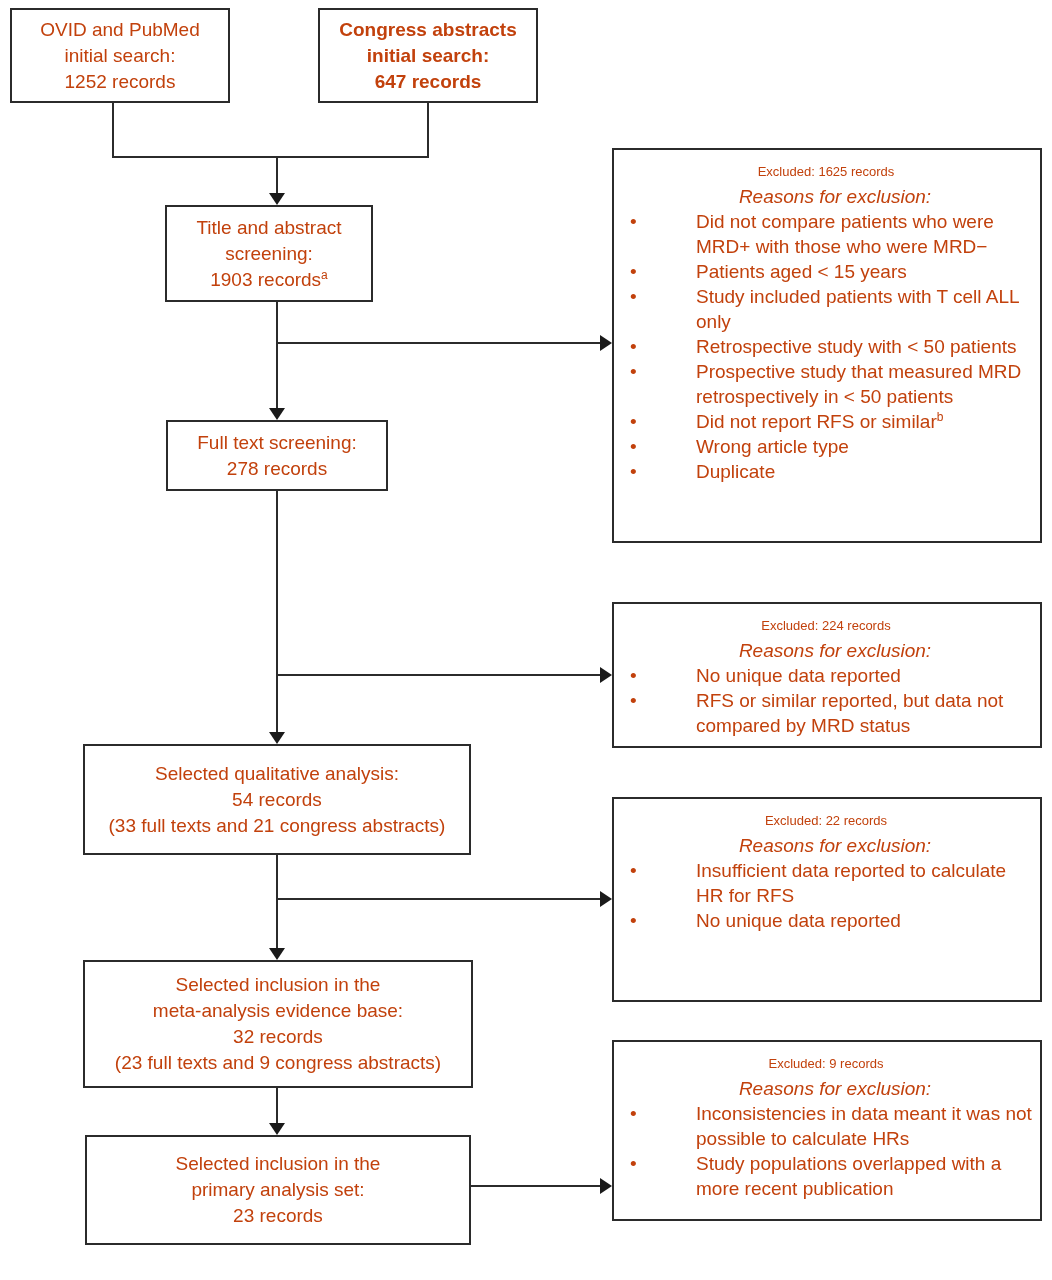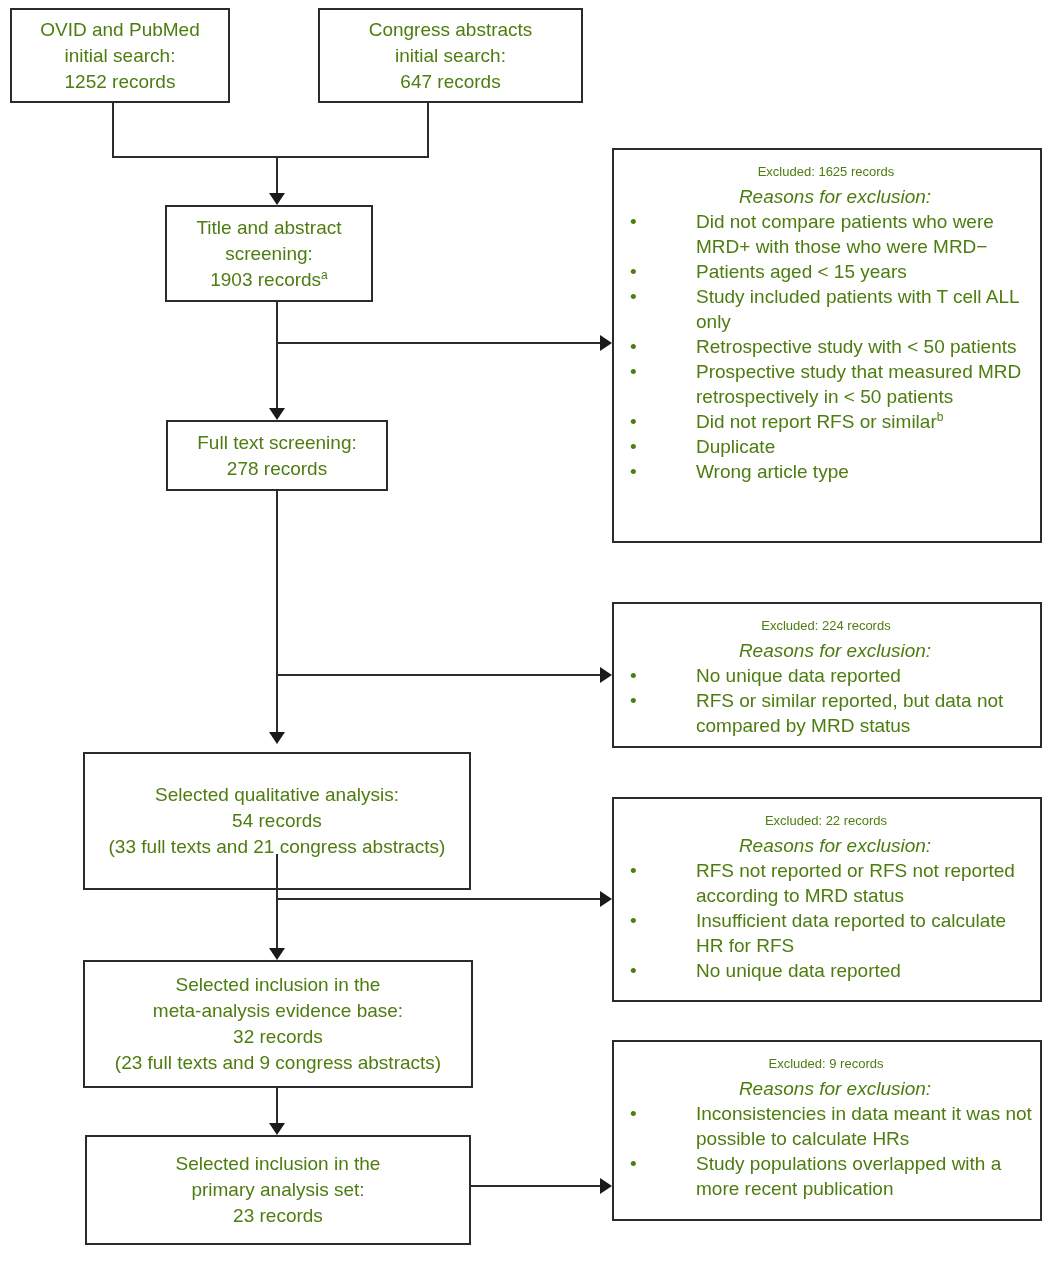--- a/index.html
+++ b/index.html
@@ -2,21 +2,21 @@
 <html><head>
 <meta charset="utf-8">
 <style>
   html, body { margin: 0; padding: 0; background: #ffffff; }
   .diagram {
     position: relative;
     width: 1052px;
     height: 1280px;
     background: #ffffff;
     font-family: "Liberation Sans", "DejaVu Sans", sans-serif;
-    color: #4d7c0f;
+    color: #c2410c;
     overflow: hidden;
   }
   
   .fbox {
     position: absolute;
     box-sizing: border-box;
     border: 2px solid #2b2b2b;
     background: #ffffff;
     display: flex;
     align-items: center;
@@ -91,38 +91,38 @@
 <body>
 
 <div class="diagram">
 
   <div class="fbox" style="left:10px; top:8px; width:220px; height:95px;">
     <div class="ftext">OVID and PubMed
 initial search:
 1252 records</div>
   </div>
 
-  <div class="fbox" style="left:318px; top:8px; width:265px; height:95px;">
+  <div class="fbox" style="left:318px; top:8px; width:220px; height:95px;font-weight:bold;">
     <div class="ftext">Congress abstracts
 initial search:
 647 records</div>
   </div>
 
   <div class="fbox" style="left:165px; top:205px; width:208px; height:97px;">
     <div class="ftext"><span>Title and abstract
 screening:
 1903 records</span><sup>a</sup></div>
   </div>
 
   <div class="fbox" style="left:166px; top:420px; width:222px; height:71px;">
     <div class="ftext">Full text screening:
 278 records</div>
   </div>
 
-  <div class="fbox" style="left:83px; top:744px; width:388px; height:138px;margin-top:8px;">
+  <div class="fbox" style="left:83px; top:744px; width:388px; height:111px;">
     <div class="ftext">Selected qualitative analysis:
 54 records
 (33 full texts and 21 congress abstracts)</div>
   </div>
 
   <div class="fbox" style="left:83px; top:960px; width:390px; height:128px;">
     <div class="ftext">Selected inclusion in the
 meta-analysis evidence base:
 32 records
 (23 full texts and 9 congress abstracts)</div>
@@ -152,46 +152,42 @@
         <span class="rtext">Retrospective study with &lt; 50 patients</span>
       </div>
     <div class="reason">
         <span class="rtext">Prospective study that measured MRD
 retrospectively in &lt; 50 patients</span>
       </div>
     <div class="reason">
         <span class="rtext"><span>Did not report RFS or similar</span><sup>b</sup></span>
       </div>
     <div class="reason">
+        <span class="rtext">Wrong article type</span>
+      </div>
+    <div class="reason">
         <span class="rtext">Duplicate</span>
-      </div>
-    <div class="reason">
-        <span class="rtext">Wrong article type</span>
       </div>
   </div>
 
   <div class="ebox" style="left:612px; top:602px; width:430px; height:146px;">
     <div class="etitle">Excluded: 224 records</div>
     <div class="elabel">Reasons for exclusion:</div>
     <div class="reason">
         <span class="rtext">No unique data reported</span>
       </div>
     <div class="reason">
         <span class="rtext">RFS or similar reported, but data not
 compared by MRD status</span>
       </div>
   </div>
 
   <div class="ebox" style="left:612px; top:797px; width:430px; height:205px;">
     <div class="etitle">Excluded: 22 records</div>
     <div class="elabel">Reasons for exclusion:</div>
-    <div class="reason">
-        <span class="rtext">RFS not reported or RFS not reported
-according to MRD status</span>
-      </div>
     <div class="reason">
         <span class="rtext">Insufficient data reported to calculate
 HR for RFS</span>
       </div>
     <div class="reason">
         <span class="rtext">No unique data reported</span>
       </div>
   </div>
 
   <div class="ebox" style="left:612px; top:1040px; width:430px; height:181px;">

